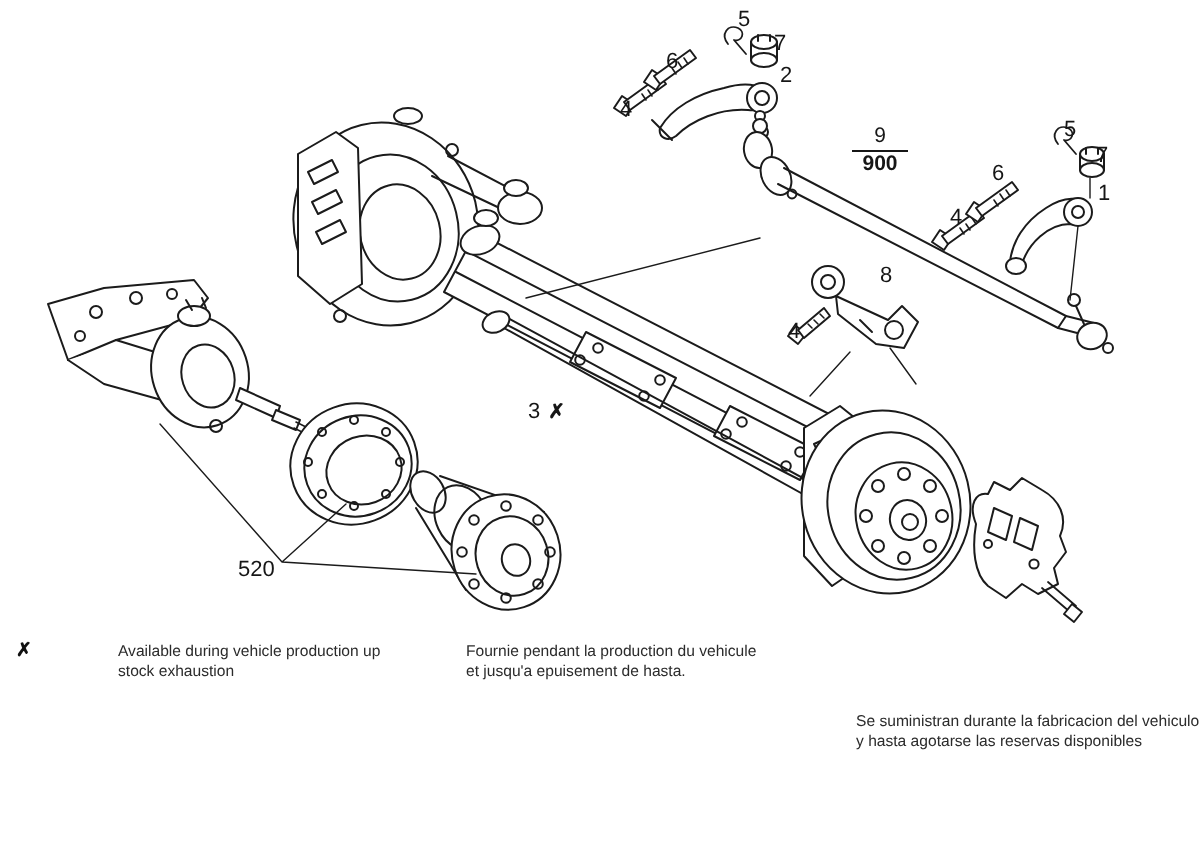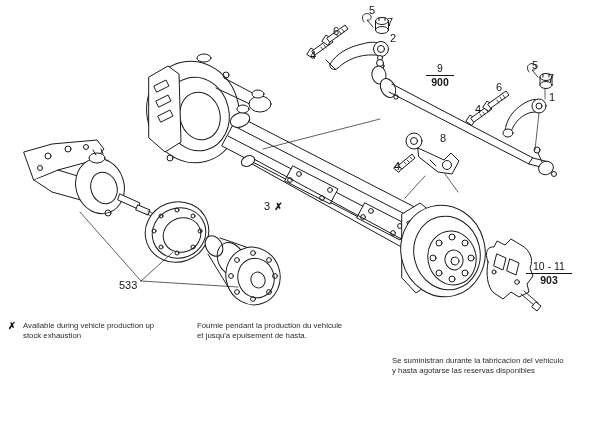--- a/index.html
+++ b/index.html
@@ -4,21 +4,21 @@
 <style>
   html,body{margin:0;padding:0;background:#fff;}
   .stage{position:relative;width:600px;height:428px;background:#ffffff;
          font-family:"Liberation Sans",sans-serif;overflow:hidden;}
   svg{position:absolute;left:0;top:0;}
   .callout{position:absolute;font-size:11px;color:#161616;line-height:1;}
   .callout .xm{font-weight:bold;font-size:10px;margin-left:4px;}
   .frac{position:absolute;text-align:center;font-size:10.5px;color:#161616;line-height:1.05;}
   .frac .num{display:block;border-bottom:1px solid #161616;padding:0 2px 1px;}
   .frac .den{display:block;padding-top:1px;font-weight:bold;}
-  .fn{position:absolute;font-size:7.8px;line-height:1.25;color:#2b2b2b;white-space:pre-line;}
+  .fn{position:absolute;font-size:7.8px;line-height:1.25;color:#2b2b2b;white-space:pre-line;margin-left:36px;}
   .fnmark{position:absolute;font-size:9.5px;font-weight:bold;color:#111;line-height:1;}
 </style>
 </head>
 <body>
 
 <div class="stage">
 
 <svg width="600" height="428" viewBox="0 0 600 428" fill="none" stroke="#1b1b1b" stroke-width="1" stroke-linecap="round" stroke-linejoin="round">
 
   <g>
@@ -220,26 +220,22 @@
 <div class="callout" style="left:496px;top:82px">6</div>
 <div class="callout" style="left:475px;top:104px">4</div>
 
 <div class="callout" style="left:440px;top:133px">8</div>
 <div class="callout" style="left:394px;top:161px">4</div>
 
 <div class="callout" style="left:264px;top:201px">
   <span>3</span><span class="xm">✗</span>
 </div>
 
-<div class="callout" style="left:119px;top:280px">533</div>
-
-<div class="frac" style="left:526px;top:261px;width:46px">
-  <span class="num">10 - 11</span>
-  <span class="den">903</span>
-</div>
+<div class="callout" style="left:119px;top:280px">520</div>
+
 
 <div class="fnmark" style="left:8px;top:321px">✗</div>
 <div class="fn" style="left:23px;top:321px;width:178px">Available during vehicle production up
 stock exhaustion</div>
 <div class="fn" style="left:197px;top:321px;width:172px">Fournie pendant la production du vehicule
 et jusqu'a epuisement de hasta.</div>
 <div class="fn" style="left:392px;top:356px;width:205px">Se suministran durante la fabricacion del vehiculo
 y hasta agotarse las reservas disponibles</div>
 
 </div>

